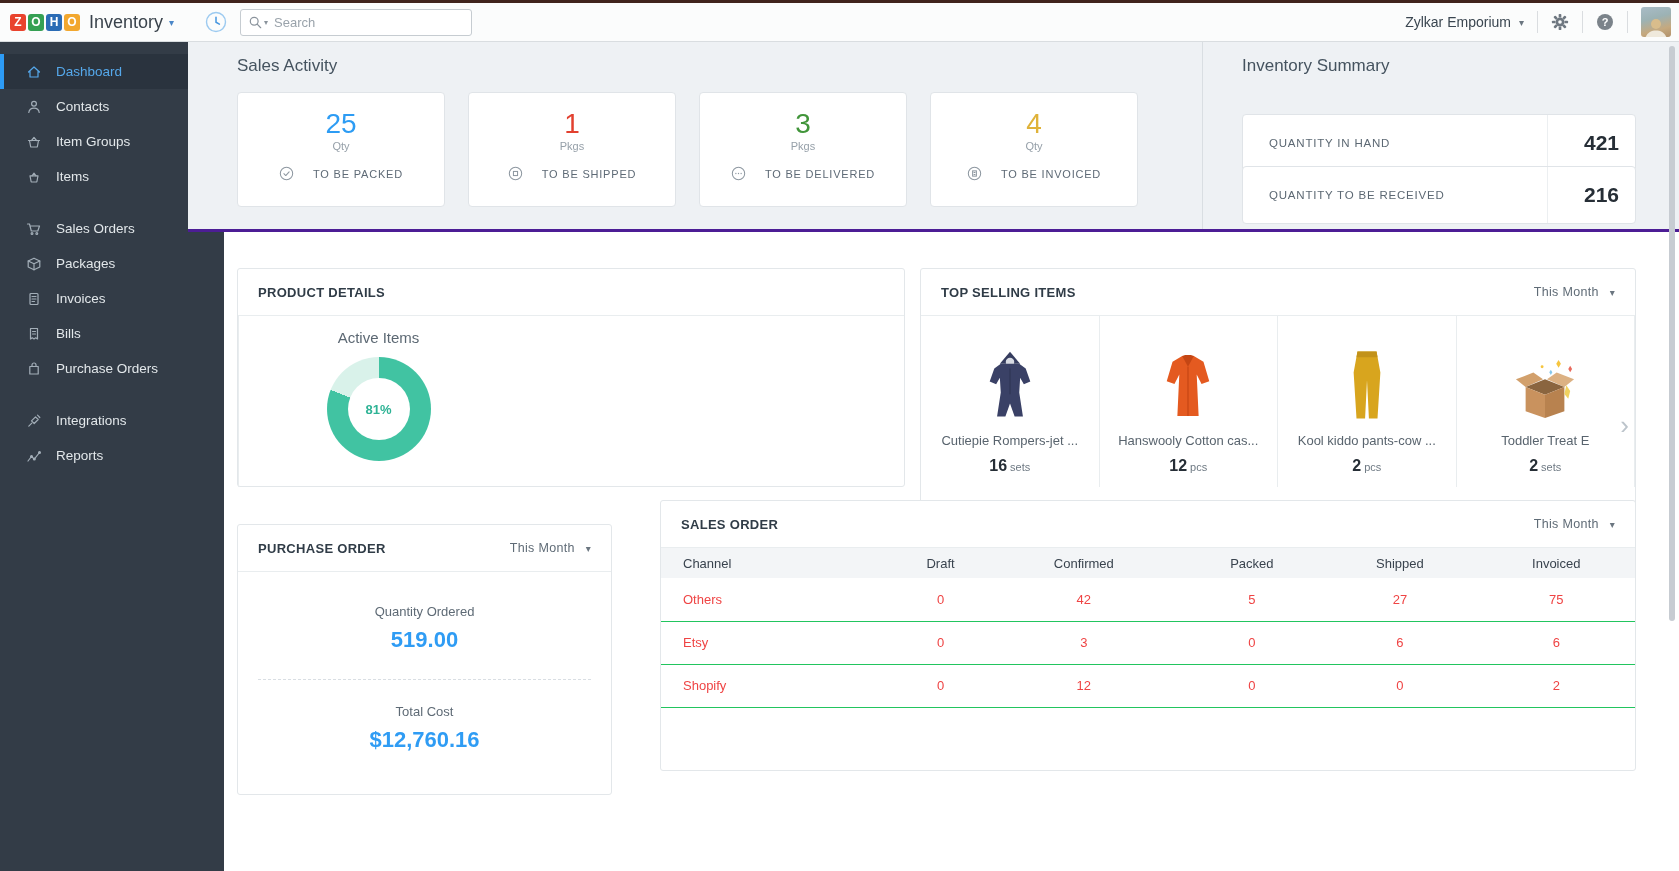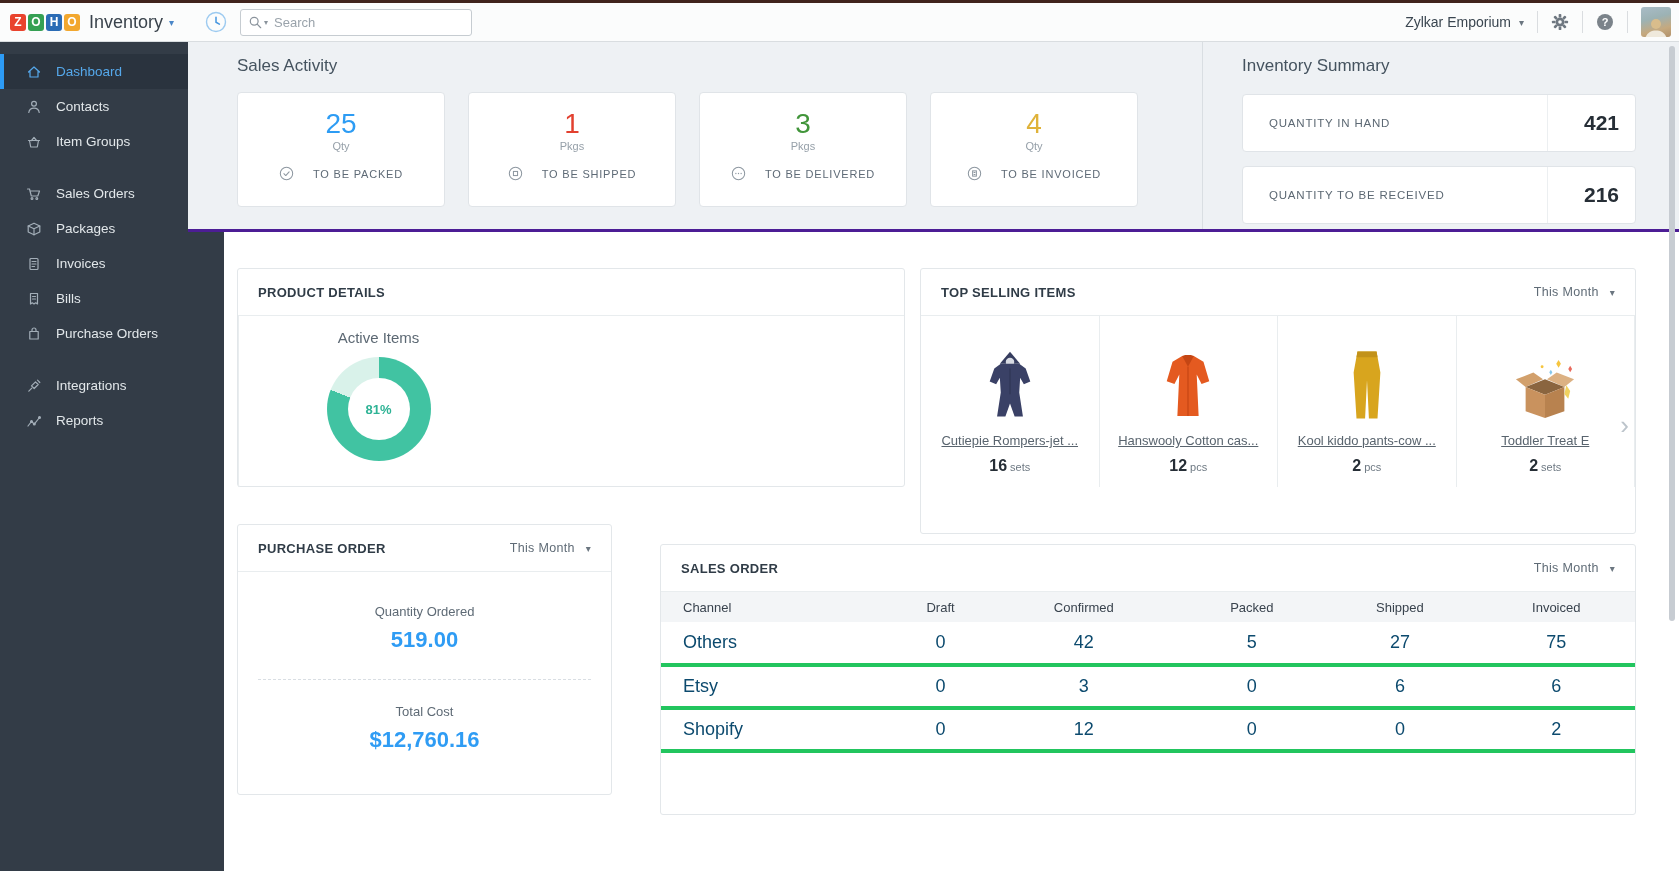--- a/index.html
+++ b/index.html
@@ -113,44 +113,44 @@
   }
   
   #top-selling { left:920px; top:268px; width:716px; height:266px; }
   .ts-body { display:flex; height:171px; position:relative; }
   .ts-cell {
     flex:1; display:flex; flex-direction:column; align-items:center; justify-content:flex-end;
     padding-bottom:12px; border-right:1px solid #e9edef; overflow:hidden; white-space:nowrap; cursor:pointer;
   }
   .ts-cell:last-child { border-right:none; }
   .ts-img { height:84px; display:flex; align-items:flex-end; margin-bottom:10px; }
-  .ts-name { font-size:13px; color:#59646e;text-decoration:underline; }
+  .ts-name { font-size:13px; color:#59646e; }
   .ts-qty { margin-top:9px; font-size:16px; font-weight:bold; color:#262e36; }
   .ts-qty .u { font-size:11px; font-weight:normal; color:#6e7983; margin-left:3px; }
   .ts-next {
     position:absolute; right:2px; top:92px; font-size:26px; color:#bcc4cb; cursor:pointer;
     line-height:26px; padding:4px;
   }
   
   #purchase-order { left:237px; top:524px; width:375px; height:271px; }
   .po-body { text-align:center; }
   .po-lab { margin-top:32px; font-size:13px; color:#5e6a75; }
   .po-val { margin-top:8px; font-size:22px; font-weight:bold; color:#2f9cf4; }
   .po-sep { margin:26px 20px 0 20px; border-top:1px dashed #d9dee3; }
   
-  #sales-order { left:660px; top:544px; width:976px; height:271px; }
+  #sales-order { left:660px; top:500px; width:976px; height:271px; }
   .so-table { width:100%; border-collapse:collapse; }
   .so-table th {
     background:#f3f5f7; font-weight:normal; font-size:13px; color:#39434e;
     height:30px; text-align:center;
   }
   .so-table th:first-child { text-align:left; padding-left:22px; width:24%; }
   .so-table td {
-    font-size:18px; color:#0c4a6e; height:43px; text-align:center;
-    border-bottom:4px solid #22c55e;
+    font-size:13px; color:#ef4444; height:43px; text-align:center;
+    border-bottom:1px solid #22c55e;
   }
   .so-table td:first-child { text-align:left; padding-left:22px; }
   
   .scrollbar { position:absolute; right:4px; top:46px; width:6px; height:575px; border-radius:3px; background:#c7ccd2; }
 </style>
 </head>
 <body>
 
 <div class="page">
   <div class="topline"></div>
@@ -239,20 +239,29 @@
       <li>
         <span class="ic">
           <svg width="16" height="16" viewBox="0 0 16 16" fill="none" stroke="currentColor" stroke-width="1.2" stroke-linecap="round" stroke-linejoin="round">
               <path d="M3.5 6.5h9L11.3 13H4.7z"></path>
               <path d="M5.5 6.5 8 3.5l2.5 3"></path>
               <path d="M2.5 6.5h11"></path>
             </svg>
         </span>
         <span>Item Groups</span>
       </li>
+      <li>
+        <span class="ic">
+          <svg width="16" height="16" viewBox="0 0 16 16" fill="none" stroke="currentColor" stroke-width="1.2" stroke-linecap="round" stroke-linejoin="round">
+              <path d="M4 6.8h8L10.8 13H5.2z"></path>
+              <path d="M6 6.8 8 4.2l2 2.6"></path>
+            </svg>
+        </span>
+        <span>Items</span>
+      </li>
       <li class="gap">
         <span class="ic">
           <svg width="16" height="16" viewBox="0 0 16 16" fill="none" stroke="currentColor" stroke-width="1.2" stroke-linecap="round" stroke-linejoin="round">
               <path d="M1.5 3h2l1.8 7h6.5l1.7-5H4.2"></path>
               <circle cx="6" cy="12.6" r=".9"></circle>
               <circle cx="10.8" cy="12.6" r=".9"></circle>
             </svg>
         </span>
         <span>Sales Orders</span>
       </li>
@@ -367,21 +376,21 @@
               <path d="M7 7h2M7 9h2"></path>
             </svg>
           <span>TO BE INVOICED</span>
         </div>
       </div>
     </div>
 
     <div class="divider"></div>
 
     <div class="sec-title is-title">Inventory Summary</div>
-    <div class="is-card" style="top:52px">
+    <div class="is-card" style="top:72px">
       <span class="lab">QUANTITY IN HAND</span>
       <span class="val">421</span>
     </div>
     <div class="is-card" style="top:124px">
       <span class="lab">QUANTITY TO BE RECEIVED</span>
       <span class="val">216</span>
     </div>
   </div>
 
   <div class="panel" id="product-details">

